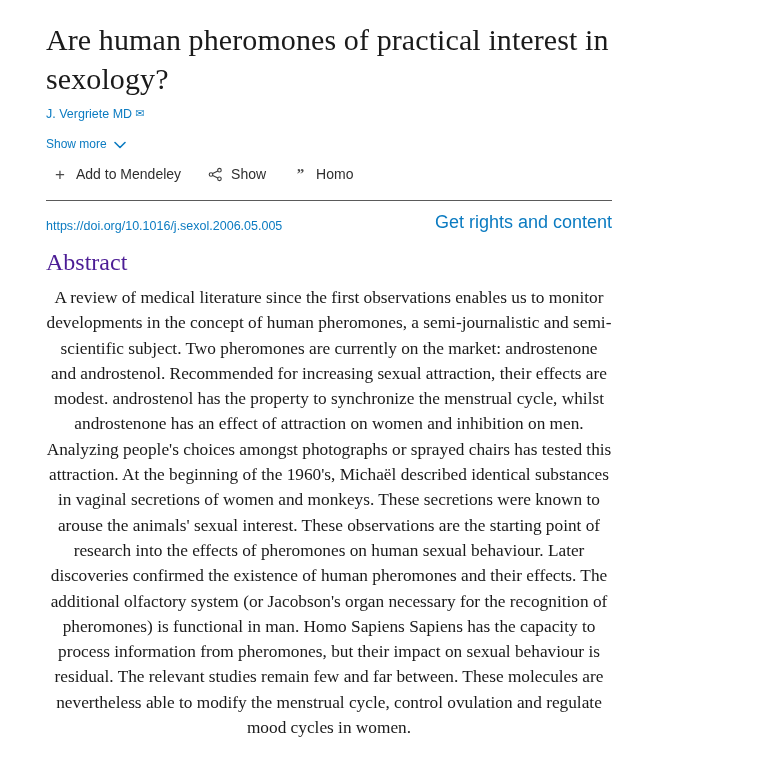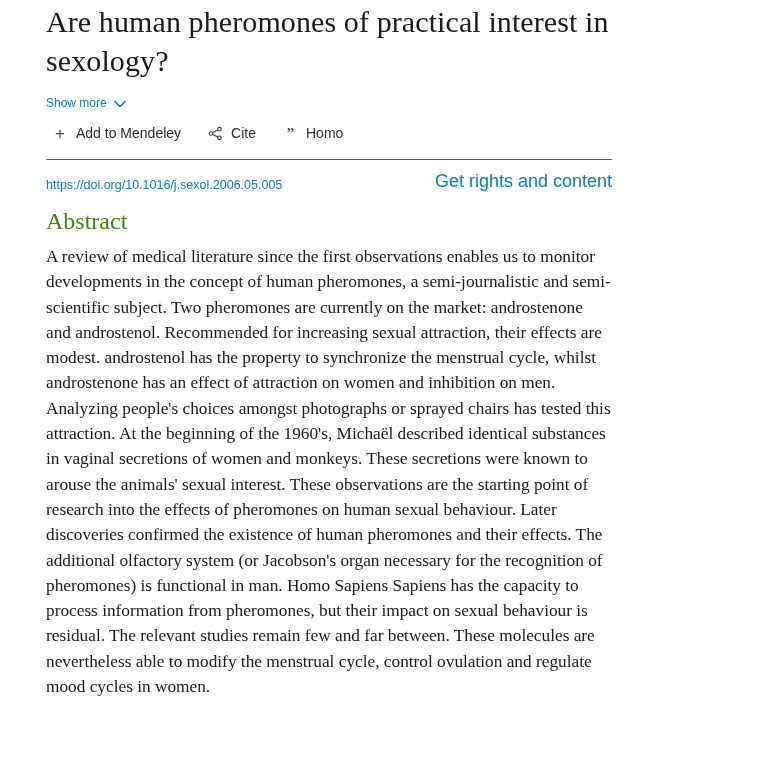--- a/index.html
+++ b/index.html
@@ -12,21 +12,21 @@
     height: 760px;
     font-family: "Liberation Sans", sans-serif;
     color: #212121;
     overflow: hidden;
   }
   .page {
     position: relative;
     width: 664px;
     height: 760px;
     box-sizing: border-box;
-    padding: 2px 52px 0 46px;
+    padding: 20px 52px 0 46px;
   }
   .title {
     font-family: "Liberation Serif", serif;
     font-size: 30px;
     line-height: 39px;
     font-weight: 400;
     color: #1a1a1a;
     margin: 0 0 0 0;
     letter-spacing: 0.1px;
   }
@@ -120,40 +120,43 @@
   .rights-link {
     font-size: 18px;
     color: #0b7bc1;
     text-decoration: none;
     cursor: pointer;
   }
   .abstract-heading {
     font-family: "Liberation Serif", serif;
     font-size: 24px;
     font-weight: 400;
-    color: #4d7c0f;
+    color: #4c1d95;
     margin: 16px 0 4px 0;
   }
   .abstract-body {
     font-family: "Liberation Serif", serif;
     font-size: 17.3px;
     line-height: 25.3px;
     color: #1a1a1a;
     margin-top: 9px;
-    text-align: left;
+    text-align: center;
     max-width: 662px;
   }
 </style>
 </head>
 <body>
 
 <div class="page">
 
   <h1 class="title">Are human pheromones of practical interest in sexology?</h1>
 
+  <div class="authors">
+    <span class="author-name">J. Vergriete MD</span><span class="envelope-icon">✉</span>
+  </div>
 
   <div class="show-more">
     <span>Show more</span>
     <span class="chevron">
       <svg viewBox="0 0 12 12" width="12" height="12" aria-hidden="true">
         <path d="M1 3.5 L6 8.5 L11 3.5" fill="none" stroke="#0b7bc1" stroke-width="1.6" stroke-linecap="round" stroke-linejoin="round"></path>
       </svg>
     </span>
   </div>
 
@@ -166,21 +169,21 @@
 
     <div class="action">
       <span class="ic">
         <svg viewBox="0 0 16 16" width="15" height="15" aria-hidden="true">
           <circle cx="12.2" cy="3.4" r="1.9" fill="none" stroke="#3d3d3d" stroke-width="1.2"></circle>
           <circle cx="12.2" cy="12.6" r="1.9" fill="none" stroke="#3d3d3d" stroke-width="1.2"></circle>
           <circle cx="3.2" cy="8" r="1.9" fill="none" stroke="#3d3d3d" stroke-width="1.2"></circle>
           <path d="M5 7 L10.5 4.2 M5 9 L10.5 11.8" fill="none" stroke="#3d3d3d" stroke-width="1.2"></path>
         </svg>
       </span>
-      <span>Cite</span>
+      <span>Show</span>
     </div>
 
     <div class="action">
       <span class="ic quote-ic">”</span>
       <span>Homo</span>
     </div>
 
   </div>
 
   <div class="rule"></div>

